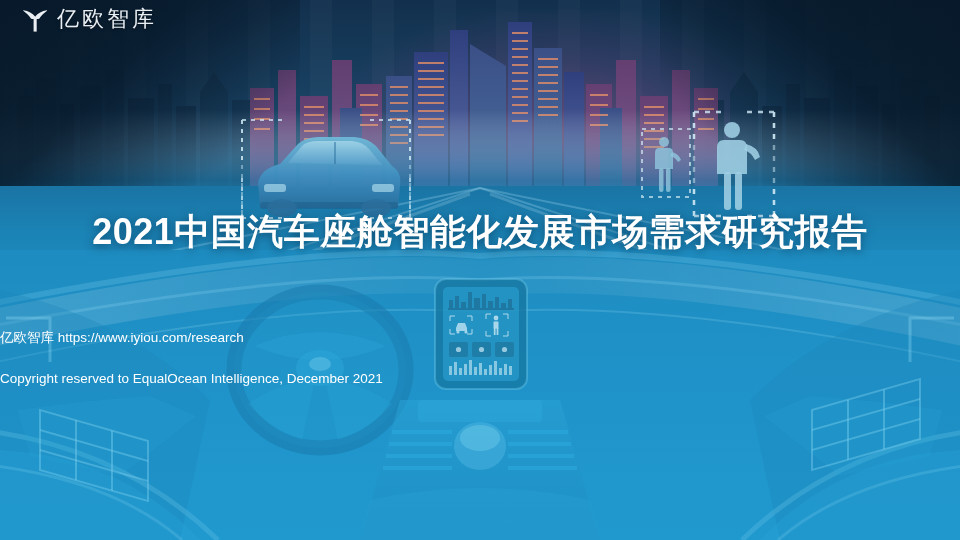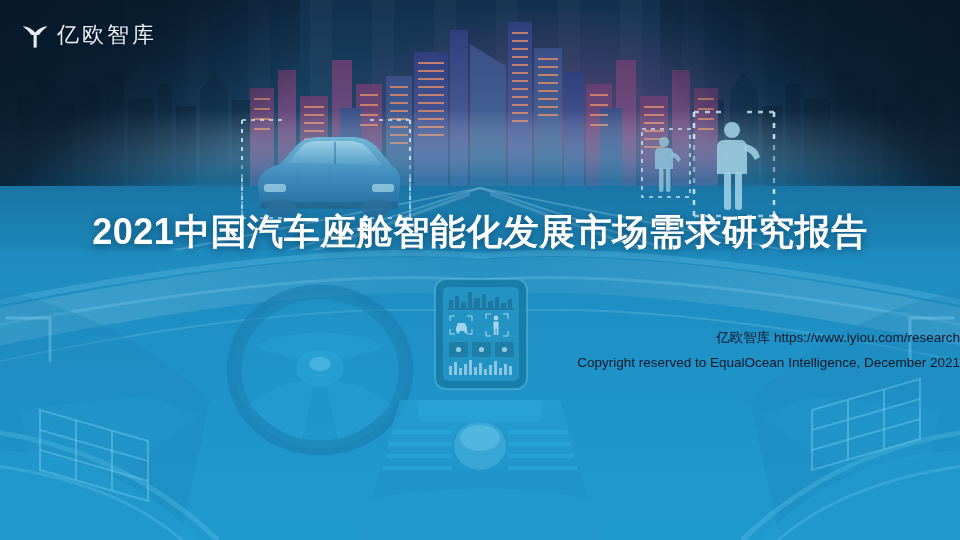--- a/index.html
+++ b/index.html
@@ -55,27 +55,27 @@
   }
 
   
   #title{
     position:absolute;left:0;top:208px;width:960px;text-align:center;
     font-size:36px;font-weight:bold;color:#ffffff;letter-spacing:.5px;
     text-shadow:0 2px 10px rgba(4,30,55,.55);
     white-space:nowrap;
   }
   #subtitle{
-    position:absolute;left:0;top:327px;width:960px;text-align:right;color:#0f172a;
+    position:absolute;left:0;top:327px;width:960px;text-align:left;color:#ffffff;
   }
   #sub1{font-size:13.5px;line-height:21px;}
-  #sub2{font-size:13.5px;line-height:21px;margin-top:4px;}
-
-  
-  #logo{position:absolute;left:20px;top:20px;display:flex;align-items:center;gap:7px;}
+  #sub2{font-size:13.5px;line-height:21px;margin-top:20px;}
+
+  
+  #logo{position:absolute;left:20px;top:4px;display:flex;align-items:center;gap:7px;}
   #logo-text{
     font-size:22px;color:#e9eef2;letter-spacing:3px;font-weight:500;
     text-shadow:0 1px 3px rgba(0,0,0,.4);
   }
 </style>
 </head>
 <body>
 
 <div id="slide">
 

